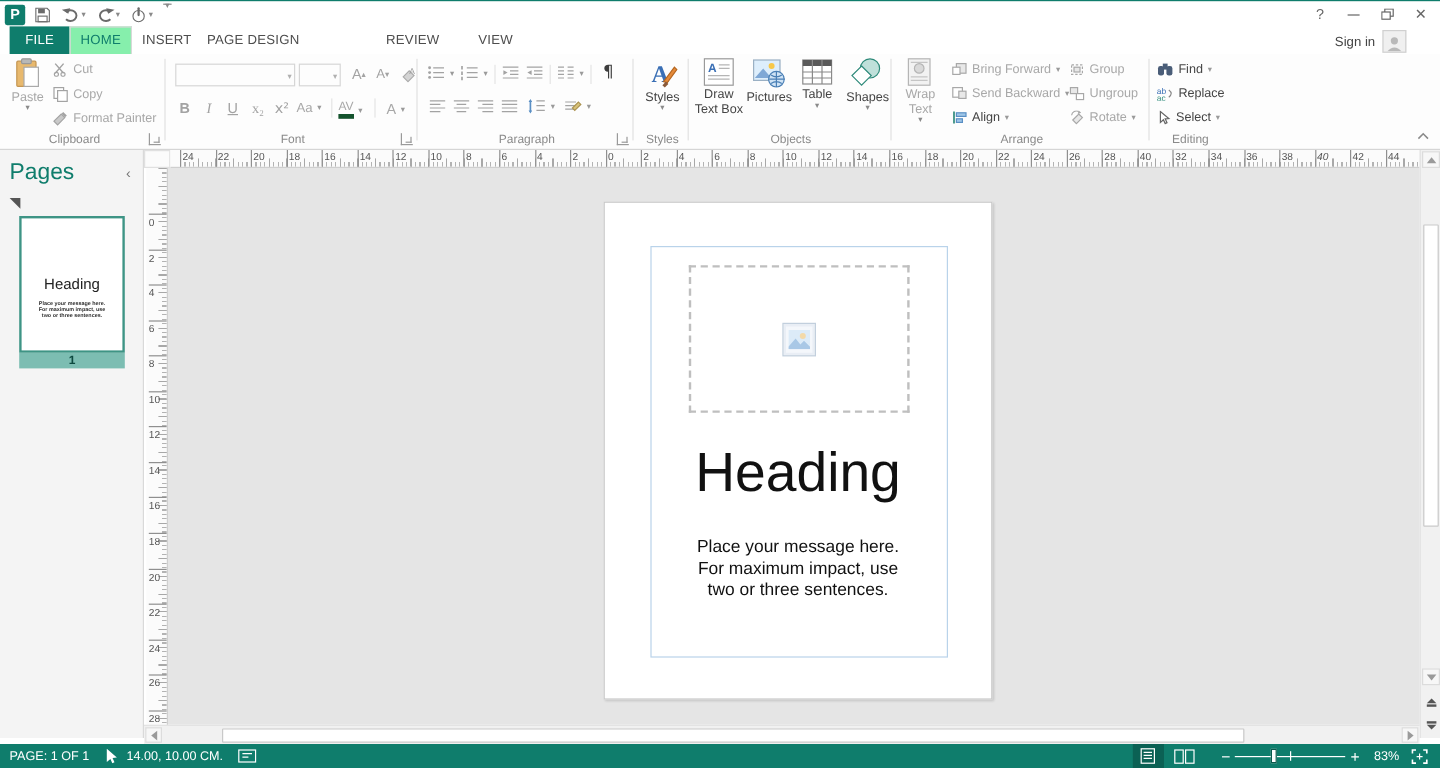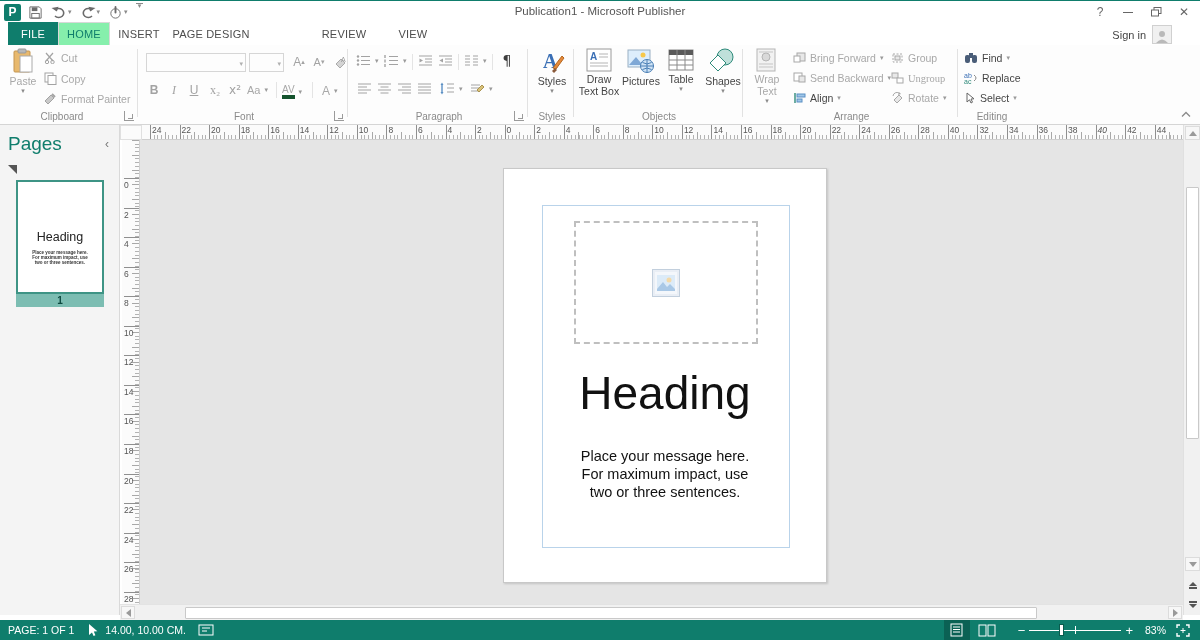--- a/index.html
+++ b/index.html
@@ -120,21 +120,20 @@
             <circle cx="8" cy="9" r="5" fill="none" stroke="#6b6b6b"></circle>
             <rect x="7" y="1" width="2" height="8" rx="1" fill="#6b6b6b"></rect>
           </svg>
         <span class="qdrop">▾</span>
       </span>
       <span class="qbtn" style="flex-direction:column;line-height:4px;">
         <span style="width:7px;height:1px;background:#8a8a8a;display:block;"></span>
         <span class="qdrop">▾</span>
       </span>
     </div>
-    <div class="wintitle">Publication1 - Microsoft Publisher</div>
     <div class="winbtns">
       <button class="winbtn">?</button>
       <button class="winbtn">
           <span style="width:10px;height:1px;background:#666;display:block;"></span>
         </button>
       <button class="winbtn">
         <svg width="11" height="10" viewBox="0 0 11 10">
             <rect x="3" y="0.5" width="7" height="6" fill="none" stroke="#666"></rect>
             <rect x="0.5" y="3" width="7" height="6" fill="#fff" stroke="#666"></rect>
           </svg>
@@ -410,21 +409,21 @@
         <span>Align</span>
         <span class="dd">▾</span>
       </div>
       <div class="srow" style="left:146px;top:7px;">
         <svg width="13" height="12" viewBox="0 0 13 12">
             <rect x="2" y="2" width="9" height="8" fill="none" stroke="#a8a8a8" stroke-dasharray="2 1.5"></rect>
             <rect x="4" y="4" width="5" height="4" fill="#e8e8e8" stroke="#a8a8a8"></rect>
           </svg>
         <span>Group</span>
       </div>
-      <div class="srow" style="left:146px;top:27px;font-family:Liberation Serif, serif;">
+      <div class="srow" style="left:146px;top:27px;">
         <svg width="13" height="12" viewBox="0 0 13 12">
             <rect x="1" y="1" width="6" height="5" fill="#e8e8e8" stroke="#a8a8a8"></rect>
             <rect x="6" y="6" width="6" height="5" fill="#fff" stroke="#a8a8a8"></rect>
           </svg>
         <span>Ungroup</span>
       </div>
       <div class="srow" style="left:146px;top:47px;">
         <svg width="13" height="12" viewBox="0 0 13 12">
             <path d="M3 10 L8 5 L11 8 L6 13 Z" fill="#e8e8e8" stroke="#a8a8a8" transform="translate(0,-2)"></path>
             <path d="M2 4 A4 4 0 0 1 8 1" fill="none" stroke="#a8a8a8"></path>

